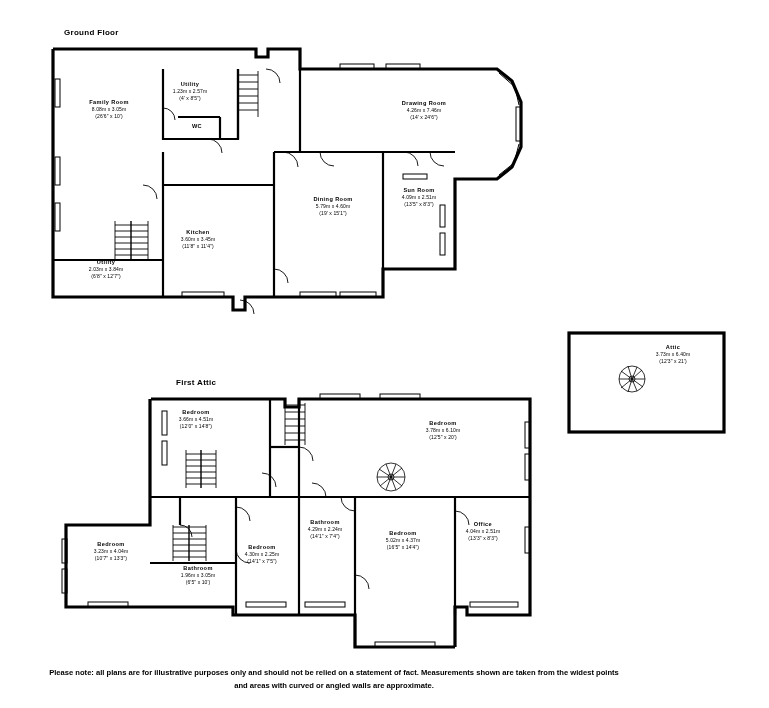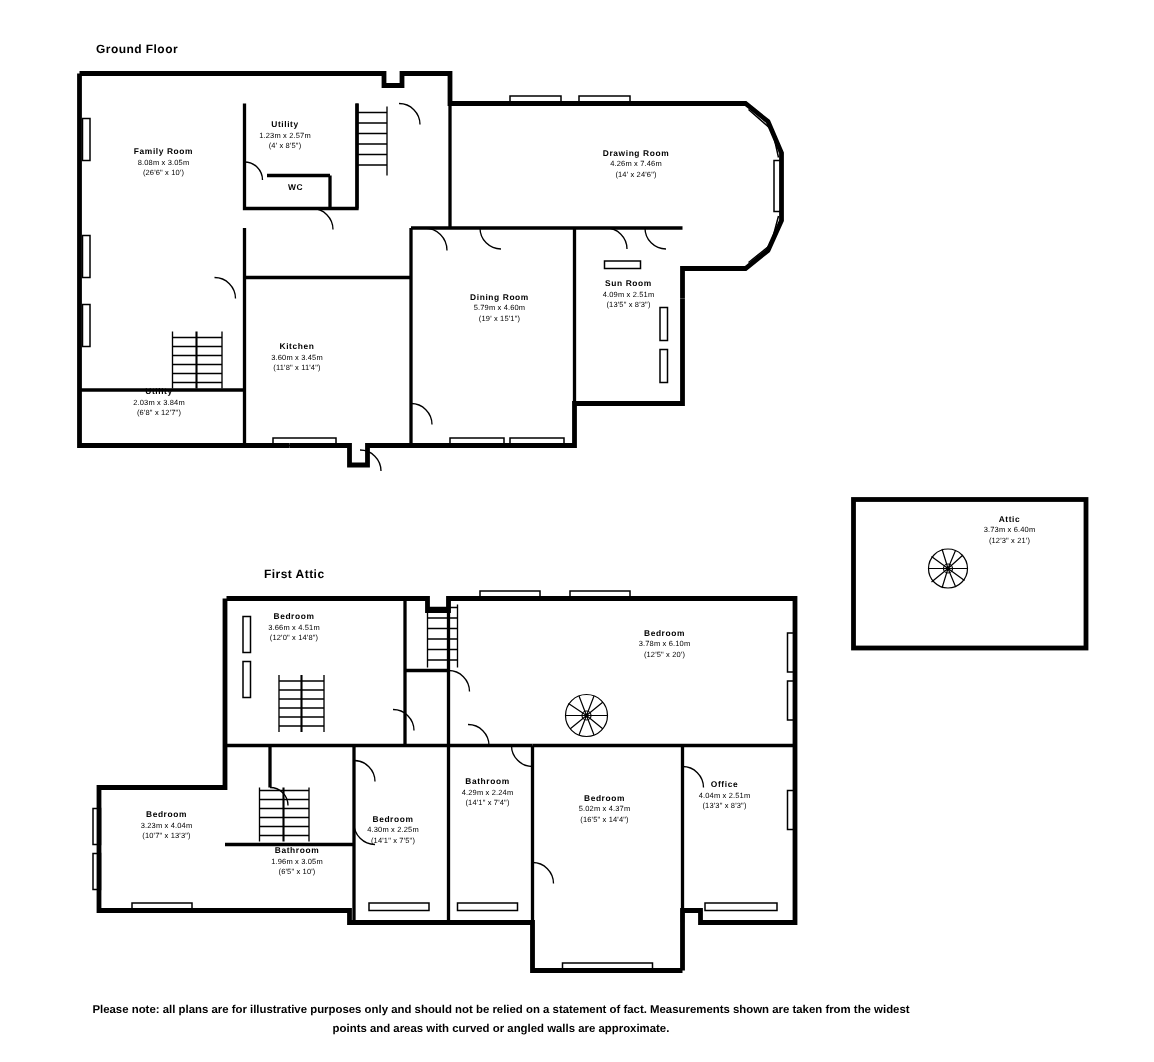--- a/index.html
+++ b/index.html
@@ -57,21 +57,21 @@
   .disclaimer {
     position: absolute;
     left: 0;
     top: 660px;
     width: 668px;
     text-align: center;
     font-size: 7.6px;
     font-weight: bold;
     line-height: 1.65;
     color: #000;
-    padding: 0 56px;
+    padding: 0 44px;
     box-sizing: border-box;
   }
 </style>
 </head>
 <body>
 
 <div id="plan">
 
   <svg width="769" height="708" viewBox="0 0 769 708" style="position:absolute;left:0;top:0;">
     <g fill="none" stroke="#000" stroke-width="1">

